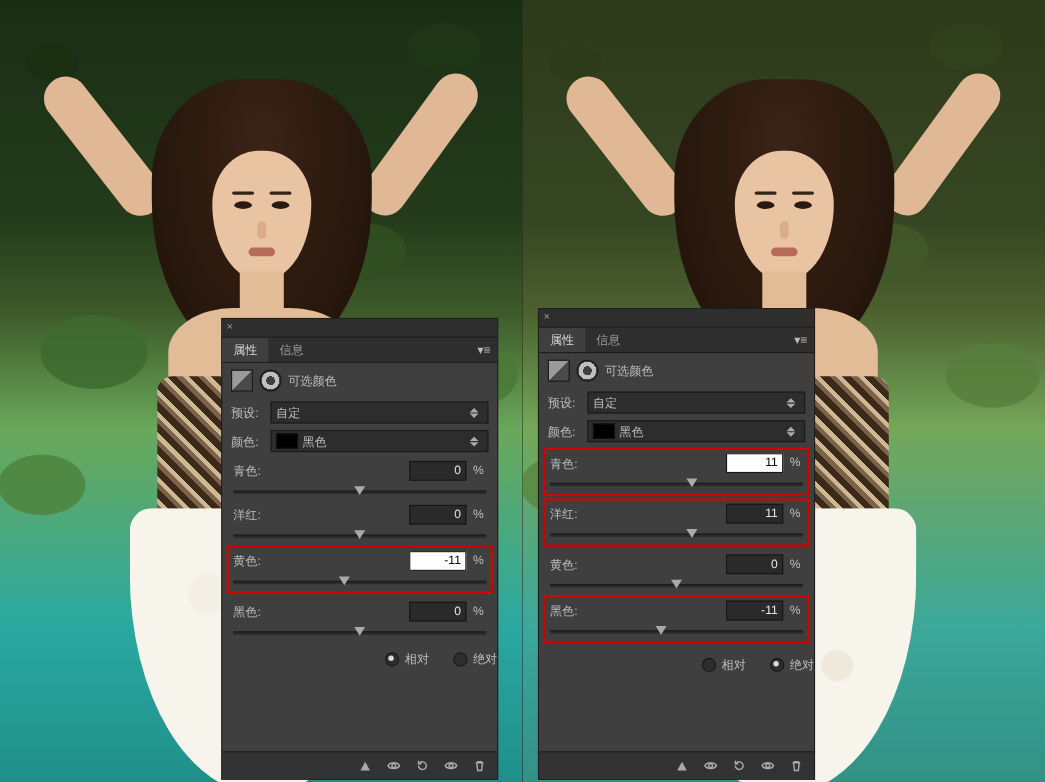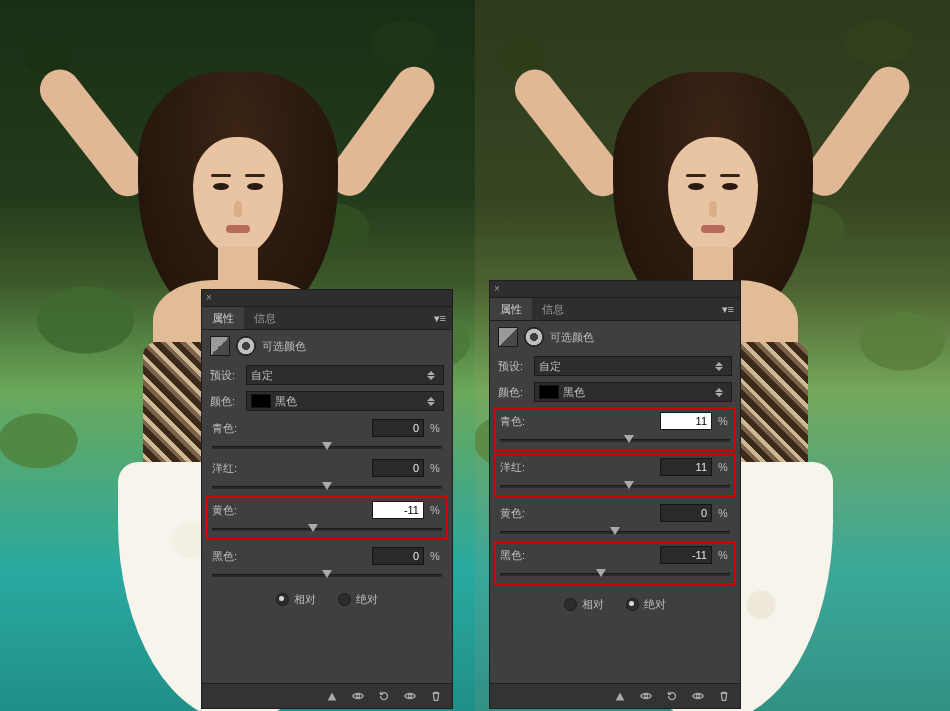--- a/index.html
+++ b/index.html
@@ -55,21 +55,21 @@
 .slider-block{padding:4px 10px 0}
 .sl-row{display:flex;align-items:center;gap:6px;height:20px}
 .sl-lbl{width:32px}
 .sl-val{width:42px;height:16px;background:#2a2a2a;border:1px solid #161616;color:#e6e6e6;text-align:right;padding:0 4px;display:flex;align-items:center;justify-content:flex-end;font-size:11px}
 .sl-val.lit{background:#fff;color:#000}
 .pct{width:12px}
 .track{position:relative;height:14px;margin-top:2px}
 .track::before{content:"";position:absolute;left:0;right:0;top:6px;height:2px;background:#2a2a2a;border-top:1px solid #1a1a1a}
 .thumb{position:absolute;top:2px;width:0;height:0;border-left:5px solid transparent;border-right:5px solid transparent;border-top:8px solid #aaa;transform:translateX(-5px);cursor:pointer}
 .hl{border:2px solid #d40000;border-radius:1px;padding:2px 4px;margin:2px 4px}
-.radio-row{display:flex;justify-content:center;gap:22px;padding:10px 0 4px}
+.radio-row{display:flex;justify-content:flex-end;gap:22px;padding:10px 0 4px}
 .radio{display:flex;align-items:center;gap:5px;cursor:pointer}
 .rdot{width:11px;height:11px;border-radius:50%;border:1px solid #1a1a1a;background:#2d2d2d;position:relative}
 .rdot.on::after{content:"";position:absolute;left:2px;top:2px;width:5px;height:5px;border-radius:50%;background:#d8d8d8}
 .footer{position:absolute;left:0;right:0;bottom:0;height:24px;background:#333;border-top:1px solid #1d1d1d;display:flex;align-items:center;justify-content:flex-end;gap:2px;padding:0 4px}
 .fic{width:22px;height:18px;display:flex;align-items:center;justify-content:center;cursor:pointer;color:#aaa;border:1px solid transparent}
 .fic svg{width:14px;height:14px;stroke:#aaa;fill:none;stroke-width:1.5}
 .fic.clip svg{fill:#aaa;stroke:none}
 </style>
 </head>
 <body>

